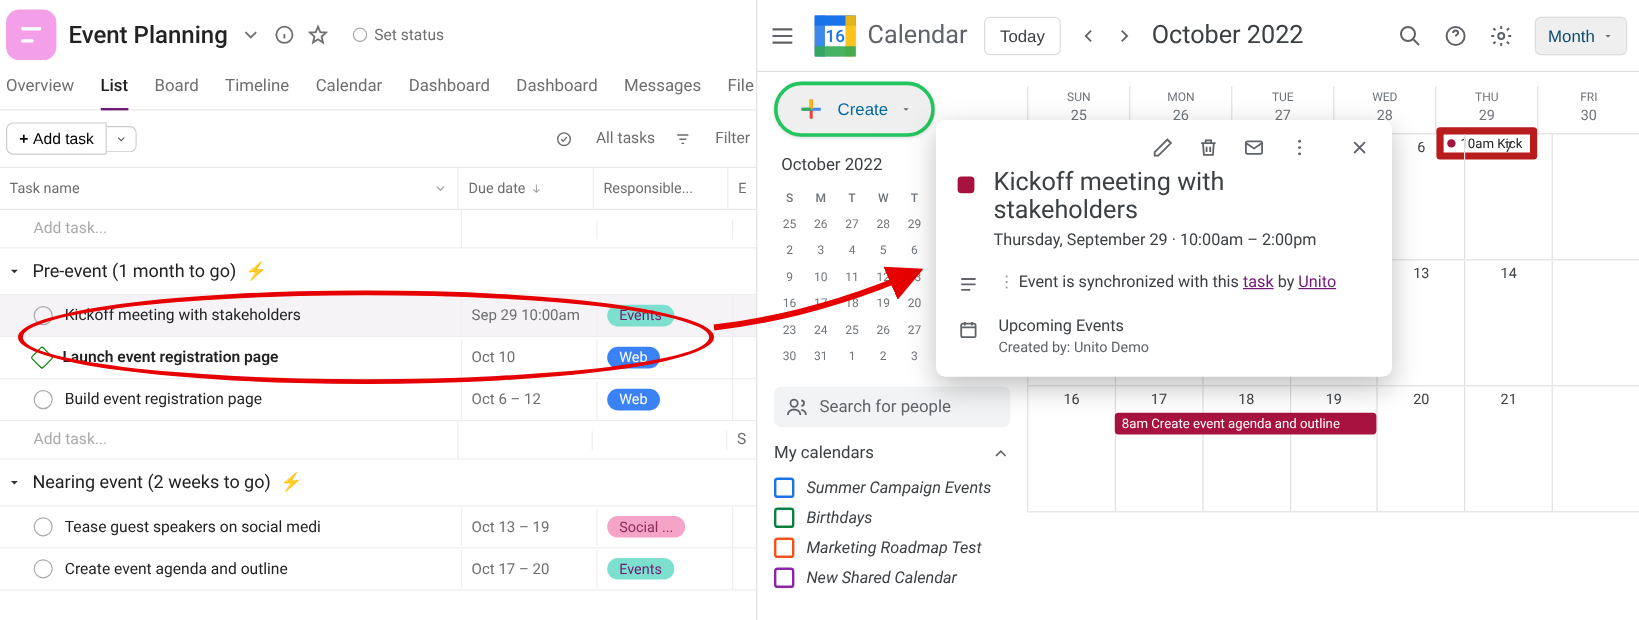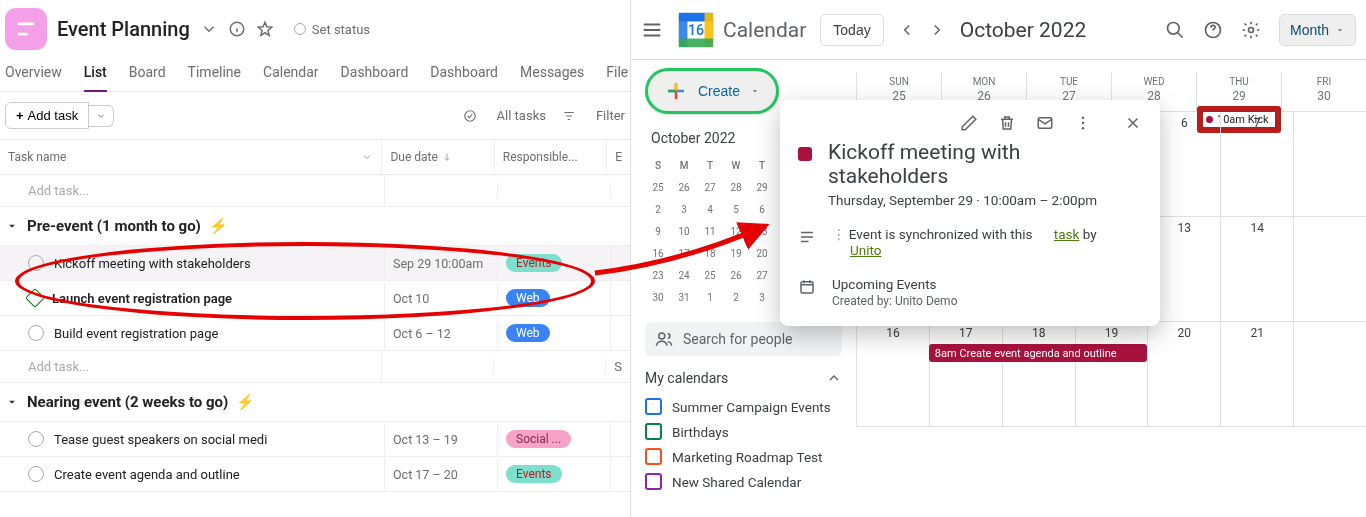--- a/index.html
+++ b/index.html
@@ -32,28 +32,28 @@
 .col-last { flex: 1; padding: 10px 8px; }
 
 .task-row, .section-row, .addtask-row { display: flex; align-items: center; border-bottom: 1px solid #eee; }
 .task-row.highlight { background: #f5f3f6; }
 .cell-name { width: 385px; padding: 8px 8px 8px 28px; display: flex; align-items: center; gap: 10px; border-right: 1px solid #eee; }
 .cell-due { width: 113px; padding: 8px; color: #6d6e6f; font-size: 12.5px; border-right: 1px solid #eee; }
 .cell-resp { width: 113px; padding: 8px; border-right: 1px solid #eee; }
 .cell-last { flex: 1; padding: 8px; color: #6d6e6f; }
 .addtask-row .cell-name { color: #aaa; }
 
-.section-row { padding: 10px 5px; gap: 8px; font-weight: 700; font-size: 15px; }
+.section-row { padding: 10px 5px; gap: 8px; font-weight: 400; font-size: 15px; }
 .section-caret { width: 14px; height: 14px; }
 
 .check-circle { width: 16px; height: 16px; border: 1.5px solid #aaa; border-radius: 50%; flex-shrink: 0; }
 .milestone-diamond { width: 14px; height: 14px; border: 1.5px solid #008000; transform: rotate(45deg); border-radius: 2px; flex-shrink: 0; }
 
 .tag { display: inline-block; padding: 2px 10px; border-radius: 10px; font-size: 12px; }
-.tag-events { background: #7de0cf; color: #b91c1c; }
+.tag-events { background: #7de0cf; color: #701a75; }
 .tag-web { background: #3b82f6; color: #fff; }
 .tag-social { background: #f5a3c7; color: #8a2a5a; }
 
 
 .red-circle { position: absolute; left: 15px; top: 242px; width: 580px; height: 78px; border: 4px solid #e60000; border-radius: 50%; pointer-events: none; z-index: 5; }
 
 .red-arrow { position: absolute; left: 590px; top: 218px; width: 185px; height: 60px; z-index: 6; pointer-events: none; }
 
 
 .right-pane { position: absolute; left: 630px; top: 0; right: 0; height: 517px; background: #fff; border-left: 1px solid #e0e0e0; }
@@ -75,21 +75,21 @@
 .plus-icon { width: 24px; height: 24px; }
 
 .mini-month-label { font-size: 14px; color: #3c4043; margin: 16px 0 8px 6px; }
 .mini-cal { font-size: 10px; color: #70757a; }
 .mini-cal-row { display: flex; }
 .mini-cal-cell { width: 26px; height: 22px; display: flex; align-items: center; justify-content: center; }
 .mini-cal-cell.hdr { color: #70757a; font-weight: 500; }
 
 .search-people { display: flex; align-items: center; gap: 10px; margin: 14px 0; padding: 8px 10px; background: #f1f3f4; border-radius: 6px; color: #5f6368; font-size: 14px; }
 .mycals-hdr { display: flex; justify-content: space-between; align-items: center; font-size: 14px; color: #3c4043; margin: 8px 0; }
-.cal-item { display: flex; align-items: center; gap: 10px; padding: 4px 0; font-size: 13.5px; color: #3c4043; }
+.cal-item { display: flex; align-items: center; gap: 10px; padding: 4px 0; font-size: 13.5px; color: #3c4043; font-style: italic; }
 .cal-chk { width: 17px; height: 17px; border: 2px solid; border-radius: 3px; }
 
 .gcal-grid { flex: 1; position: relative; }
 .grid-header-row { display: flex; height: 52px; border-bottom: 1px solid #e0e0e0; }
 .grid-cell-hdr { flex: 1; border-left: 1px solid #e0e0e0; text-align: center; padding-top: 4px; margin-top: 12px; }
 .grid-cell-hdr .dow { font-size: 10px; color: #70757a; text-transform: uppercase; }
 .grid-cell-hdr .dnum { font-size: 12px; color: #70757a; margin-top: 2px; }
 .grid-row { display: flex; height: 105px; border-bottom: 1px solid #e0e0e0; }
 .grid-cell { flex: 1; border-left: 1px solid #e0e0e0; position: relative; padding: 4px; }
 .grid-cell .dnum { font-size: 12px; color: #3c4043; text-align: center; }
@@ -101,21 +101,21 @@
 
 .event-popup { position: absolute; left: 780px; top: 100px; width: 380px; background: #fff; border-radius: 8px; box-shadow: 0 8px 24px rgba(0,0,0,0.25); padding: 14px 18px 18px; z-index: 10; }
 .popup-actions { display: flex; justify-content: flex-end; gap: 20px; color: #5f6368; margin-bottom: 8px; }
 .popup-title-row { display: flex; gap: 16px; }
 .popup-color { width: 14px; height: 14px; background: #a8123e; border-radius: 3px; margin-top: 7px; flex-shrink: 0; }
 .popup-title { font-size: 21px; color: #3c4043; }
 .popup-sub { font-size: 13.5px; color: #3c4043; margin-top: 4px; }
 .popup-row { display: flex; gap: 16px; margin-top: 18px; align-items: flex-start; }
 .popup-row-icon { width: 18px; color: #5f6368; flex-shrink: 0; margin-top: 2px; }
 .popup-desc { font-size: 13.5px; color: #3c4043; }
-.popup-desc a { color: #4d7c0f; text-decoration: underline; margin-left: 18px; }
+.popup-desc a { color: #701a75; text-decoration: underline; }
 .popup-small { font-size: 12px; color: #5f6368; margin-top: 2px; }
 
 svg { display: block; }
 </style>
 </head>
 <body>
 
 <div class="left-pane">
   <div class="project-header">
     <div class="project-icon">

